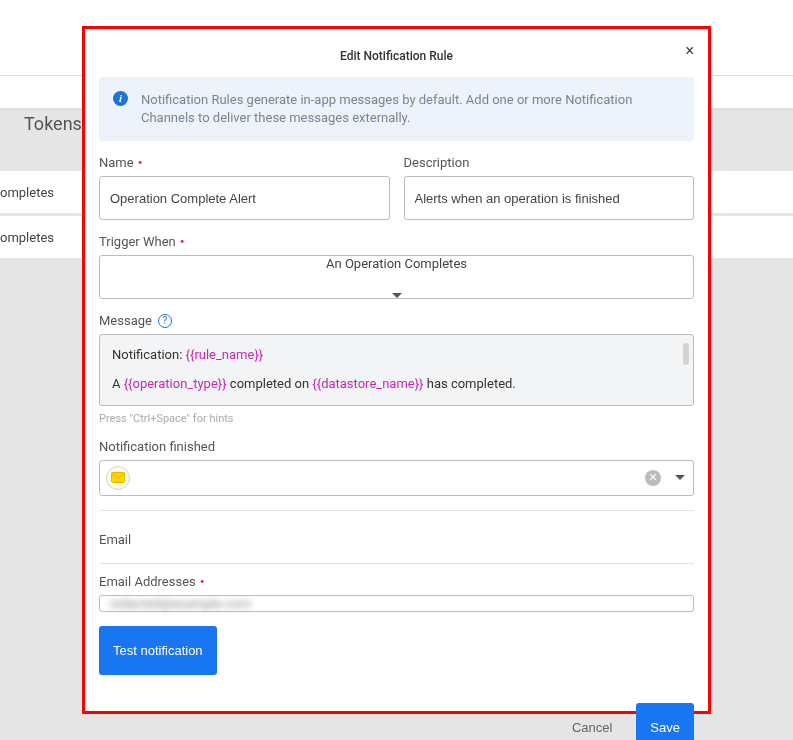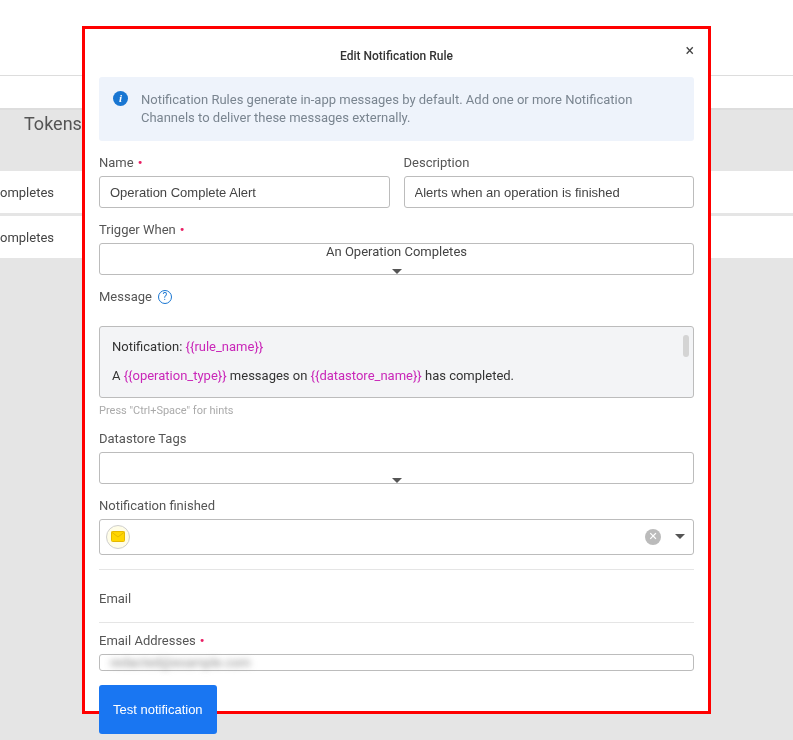--- a/index.html
+++ b/index.html
@@ -37,30 +37,30 @@
     .info-banner .info-ic { position:absolute; left:14px; top:14px; width:15px; height:15px; border-radius:50%; background:#1976d2; color:#fff; display:flex; align-items:center; justify-content:center; font-size:11px; font-weight:700; font-style:italic; font-family: Georgia, serif; }
 
     .row { display:flex; gap:14px; margin-top:14px;justify-content:space-between; }
     .col { flex:1; display:flex; flex-direction:column; }
 
     .label { font-size:13px; color:#555; margin-bottom:6px; display:flex; align-items:center; gap:4px; }
     .req { color:#e91e63; font-weight:700; }
     .help-ic { width:14px; height:14px; border-radius:50%; border:1px solid #1976d2; color:#1976d2; font-size:10px; display:inline-flex; align-items:center; justify-content:center; margin-left:2px; cursor:pointer; }
 
     .input, .select {
-      border:1px solid #bcbcbc; border-radius:3px; height:32px; padding:0 10px;
+      border:1px solid #bcbcbc; border-radius:3px; height:44px; padding:0 10px;
       font-size:13px; color:#444; background:#fff; width:100%;
     }
     .select { display:flex; align-items:center; justify-content:space-between; cursor:pointer;flex-direction:column; }
     .caret { width:0; height:0; border-left:5px solid transparent; border-right:5px solid transparent; border-top:5px solid #555; }
 
     .message-area {
       border:1px solid #bcbcbc; border-radius:3px; background:#f3f4f6;
       padding:10px 12px; font-size:13px; color:#333; line-height:1.6;
-      position:relative; min-height:66px;margin-top:16px;
+      position:relative; min-height:66px;
     }
     .message-area .scroll-thumb { position:absolute; right:4px; top:8px; width:6px; height:22px; background:#d4d4d4; border-radius:3px; }
     .token { color:#c927b8; }
     .hint { font-size:11px; color:#aaa; margin-top:6px; }
 
     .channel-select { border:1px solid #bcbcbc; border-radius:3px; height:36px; padding:0 8px 0 6px; display:flex; align-items:center; gap:8px; }
     .chip-ic { width:24px; height:24px; border:1px solid #cfcfcf; border-radius:50%; background:#fffde7; display:flex; align-items:center; justify-content:center; }
     .clear-ic { width:16px; height:16px; border-radius:50%; background:#bbb; color:#fff; display:flex; align-items:center; justify-content:center; font-size:11px; cursor:pointer; margin-left:auto; }
 
     .section-divider { border:none; border-top:1px solid #e5e5e5; margin-top:14px; }
@@ -129,37 +129,28 @@
       <div class="label">
         <span>Message</span>
         <span class="help-ic">?</span>
       </div>
       <div class="message-area">
         <div>
           <span>Notification: </span><span class="token">{{rule_name}}</span>
         </div>
         <div style="height:8px"></div>
         <div>
-          <span>A </span><span class="token">{{operation_type}}</span><span> messages on </span><span class="token">{{datastore_name}}</span><span> has completed.</span>
+          <span>A </span><span class="token">{{operation_type}}</span><span> completed on </span><span class="token">{{datastore_name}}</span><span> has completed.</span>
         </div>
         <div class="scroll-thumb"></div>
       </div>
       <div class="hint">Press "Ctrl+Space" for hints</div>
     </div>
   </div>
 
-  <div class="row">
-    <div class="col">
-      <div class="label">Datastore Tags</div>
-      <div class="select">
-        <span></span>
-        <span class="caret"></span>
-      </div>
-    </div>
-  </div>
 
   <div class="row">
     <div class="col">
       <div class="label">Notification finished</div>
       <div class="channel-select">
         <span class="chip-ic">
           <svg width="14" height="11" viewBox="0 0 14 11">
             <rect x="0.5" y="0.5" width="13" height="10" rx="1" fill="#ffd600" stroke="#e6b800"></rect>
             <path d="M0.5 1 L7 6 L13.5 1" fill="none" stroke="#e6b800" stroke-width="1"></path>
           </svg>

